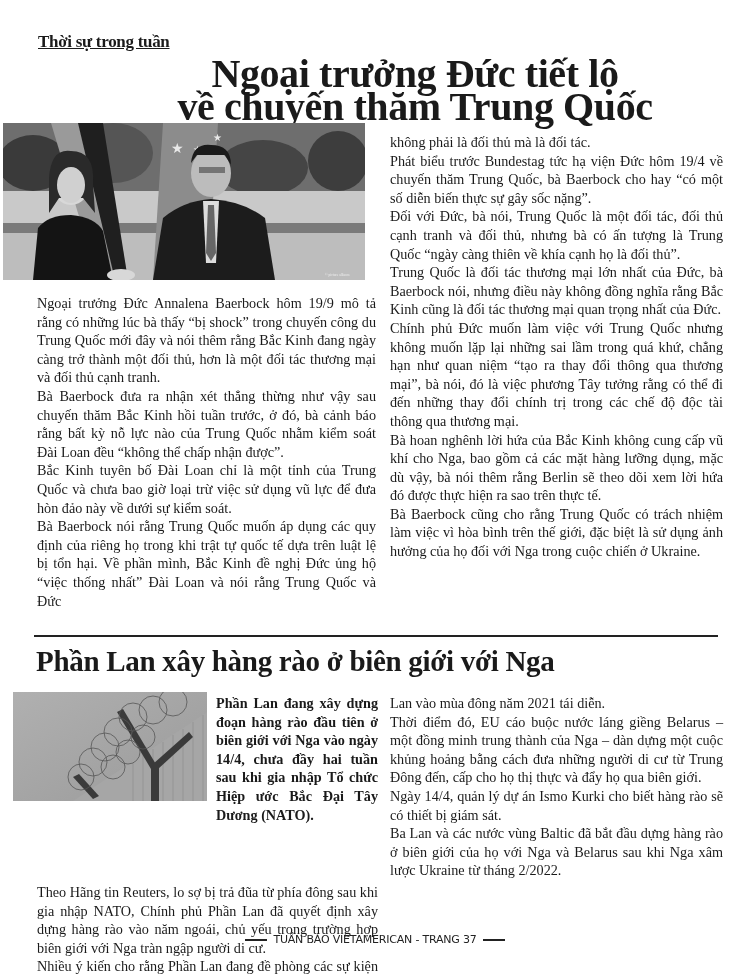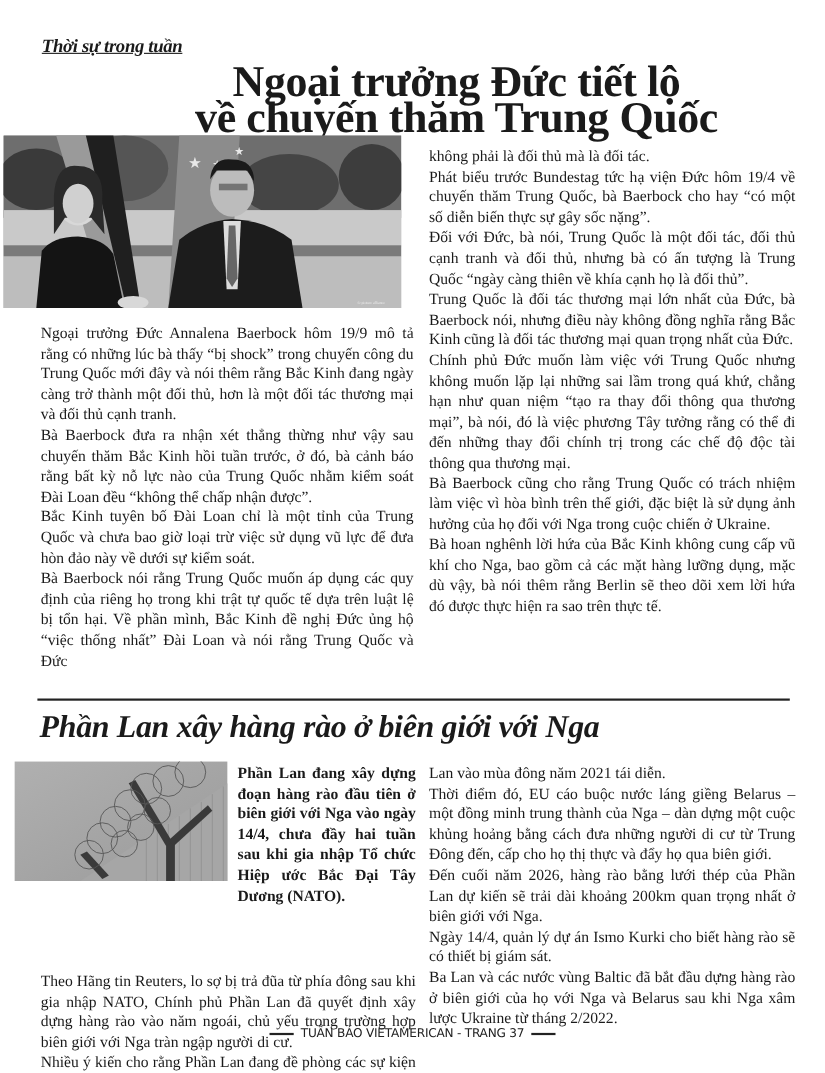--- a/index.html
+++ b/index.html
@@ -1,30 +1,30 @@
 <!DOCTYPE html>
 <html><head>
 <meta charset="utf-8">
 <style>
   html, body { margin: 0; padding: 0; background: #ffffff; }
   body { width: 750px; height: 975px; position: relative; overflow: hidden; color: #1a1a1a;
          font-family: "Liberation Serif", "DejaVu Serif", serif; }
   .abs { position: absolute; }
-  .section-label { left: 38px; top: 32px; font-size: 17px; font-style: italic; font-weight: bold;
+  .section-label { left: 38px; top: 32px; font-size: 17px; font-weight: bold;
                    text-decoration: underline; letter-spacing: -0.3px; }
   .headline1 { left: 150px; width: 530px; top: 57px; text-align: center; font-size: 40px; font-weight: bold;
                line-height: 33px; letter-spacing: -0.4px; }
   .photo1 { left: 3px; top: 123px; width: 362px; height: 157px; overflow: hidden; }
   .photo2 { left: 13px; top: 692px; width: 194px; height: 109px; overflow: hidden; }
   .col { font-size: 14.2px; line-height: 18.6px; text-align: justify; }
   .col p { margin: 0; }
   .c1 { left: 37px; top: 294px; width: 339px; }
   .c2 { left: 390px; top: 133px; width: 333px; }
   .divider { left: 34px; top: 635px; width: 684px; height: 2px; background: #222; }
-  .headline2 { left: 36px; top: 645px; font-size: 29px; font-weight: bold; letter-spacing: -0.3px; white-space: nowrap; font-style: italic; }
+  .headline2 { left: 36px; top: 645px; font-size: 29px; font-weight: bold; letter-spacing: -0.3px; white-space: nowrap; }
   .c3 { left: 216px; top: 694px; width: 162px; font-weight: bold; }
   .c4 { left: 37px; top: 839px; width: 341px; margin-top: 44px; }
   .c5 { left: 390px; top: 694px; width: 333px; }
   .footer { left: 0; width: 750px; top: 933px; text-align: center; font-family: "DejaVu Sans", sans-serif;
             font-weight: normal; font-size: 11px; letter-spacing: -0.2px; color: #222; }
   .footer .rule { display: inline-block; width: 22px; height: 1.5px; background: #222; vertical-align: middle; margin: 0 6px; }
   svg { display: block; }
 </style>
 </head>
 <body>
@@ -80,22 +80,22 @@
   <p>Bắc Kinh tuyên bố Đài Loan chỉ là một tỉnh của Trung Quốc và chưa bao giờ loại trừ việc sử dụng vũ lực để đưa hòn đảo này về dưới sự kiểm soát.</p>
   <p>Bà Baerbock nói rằng Trung Quốc muốn áp dụng các quy định của riêng họ trong khi trật tự quốc tế dựa trên luật lệ bị tổn hại. Về phần mình, Bắc Kinh đề nghị Đức ủng hộ “việc thống nhất” Đài Loan và nói rằng Trung Quốc và Đức</p>
 </div>
 
 <div class="abs col c2">
   <p>không phải là đối thủ mà là đối tác.</p>
   <p>Phát biểu trước Bundestag tức hạ viện Đức hôm 19/4 về chuyến thăm Trung Quốc, bà Baerbock cho hay “có một số diễn biến thực sự gây sốc nặng”.</p>
   <p>Đối với Đức, bà nói, Trung Quốc là một đối tác, đối thủ cạnh tranh và đối thủ, nhưng bà có ấn tượng là Trung Quốc “ngày càng thiên về khía cạnh họ là đối thủ”.</p>
   <p>Trung Quốc là đối tác thương mại lớn nhất của Đức, bà Baerbock nói, nhưng điều này không đồng nghĩa rằng Bắc Kinh cũng là đối tác thương mại quan trọng nhất của Đức.</p>
   <p>Chính phủ Đức muốn làm việc với Trung Quốc nhưng không muốn lặp lại những sai lầm trong quá khứ, chẳng hạn như quan niệm “tạo ra thay đổi thông qua thương mại”, bà nói, đó là việc phương Tây tưởng rằng có thể đi đến những thay đổi chính trị trong các chế độ độc tài thông qua thương mại.</p>
+  <p>Bà hoan nghênh lời hứa của Bắc Kinh không cung cấp vũ khí cho Nga, bao gồm cả các mặt hàng lưỡng dụng, mặc dù vậy, bà nói thêm rằng Berlin sẽ theo dõi xem lời hứa đó được thực hiện ra sao trên thực tế.</p>
   <p>Bà Baerbock cũng cho rằng Trung Quốc có trách nhiệm làm việc vì hòa bình trên thế giới, đặc biệt là sử dụng ảnh hưởng của họ đối với Nga trong cuộc chiến ở Ukraine.</p>
-  <p>Bà hoan nghênh lời hứa của Bắc Kinh không cung cấp vũ khí cho Nga, bao gồm cả các mặt hàng lưỡng dụng, mặc dù vậy, bà nói thêm rằng Berlin sẽ theo dõi xem lời hứa đó được thực hiện ra sao trên thực tế.</p>
 </div>
 
 <div class="abs divider"></div>
 
 <div class="abs headline2">Phần Lan xây hàng rào ở biên giới với Nga</div>
 
 <div class="abs photo2" aria-label="Border fence topped with razor wire">
   <svg width="194" height="109" viewBox="0 0 194 109">
     <defs>
       <linearGradient id="sky" x1="0" y1="0" x2="1" y2="1">
@@ -140,20 +140,19 @@
 <div class="abs col c3">Phần Lan đang xây dựng đoạn hàng rào đầu tiên ở biên giới với Nga vào ngày 14/4, chưa đầy hai tuần sau khi gia nhập Tổ chức Hiệp ước Bắc Đại Tây Dương (NATO).</div>
 
 <div class="abs col c4">
   <p>Theo Hãng tin Reuters, lo sợ bị trả đũa từ phía đông sau khi gia nhập NATO, Chính phủ Phần Lan đã quyết định xây dựng hàng rào vào năm ngoái, chủ yếu trong trường hợp biên giới với Nga tràn ngập người di cư.</p>
   <p>Nhiều ý kiến cho rằng Phần Lan đang đề phòng các sự kiện ở biên giới phía đông của Liên minh châu Âu (EU) tại Ba</p>
 </div>
 
 <div class="abs col c5">
   <p>Lan vào mùa đông năm 2021 tái diễn.</p>
   <p>Thời điểm đó, EU cáo buộc nước láng giềng Belarus – một đồng minh trung thành của Nga – dàn dựng một cuộc khủng hoảng bằng cách đưa những người di cư từ Trung Đông đến, cấp cho họ thị thực và đẩy họ qua biên giới.</p>
-  <p>Đến cuối năm 2026, hàng rào bằng lưới thép của Phần Lan dự kiến sẽ trải dài khoảng 200km quan trọng nhất ở biên giới với Nga.</p>
   <p>Ngày 14/4, quản lý dự án Ismo Kurki cho biết hàng rào sẽ có thiết bị giám sát.</p>
   <p>Ba Lan và các nước vùng Baltic đã bắt đầu dựng hàng rào ở biên giới của họ với Nga và Belarus sau khi Nga xâm lược Ukraine từ tháng 2/2022.</p>
 </div>
 
 <div class="abs footer">
   <span class="rule"></span><span>TUẦN BÁO VIETAMERICAN - TRANG 37</span><span class="rule"></span>
 </div>
 
 </body></html>

